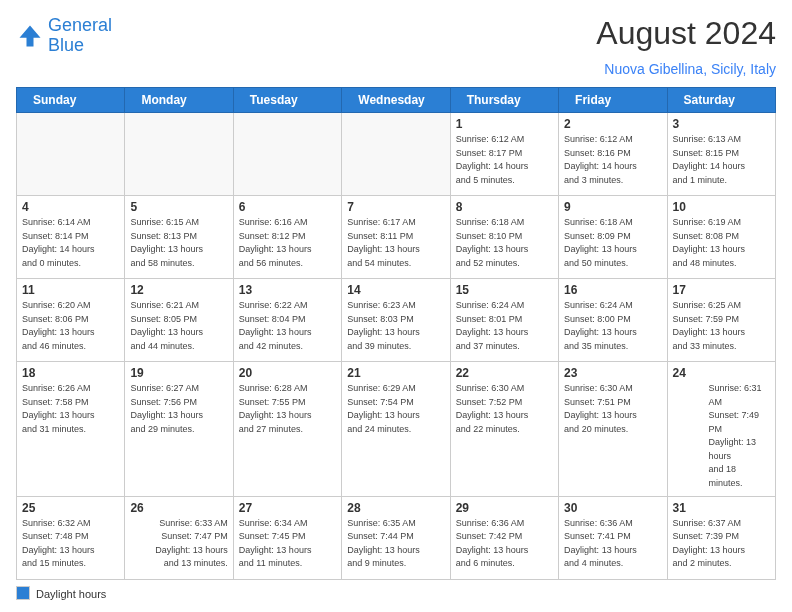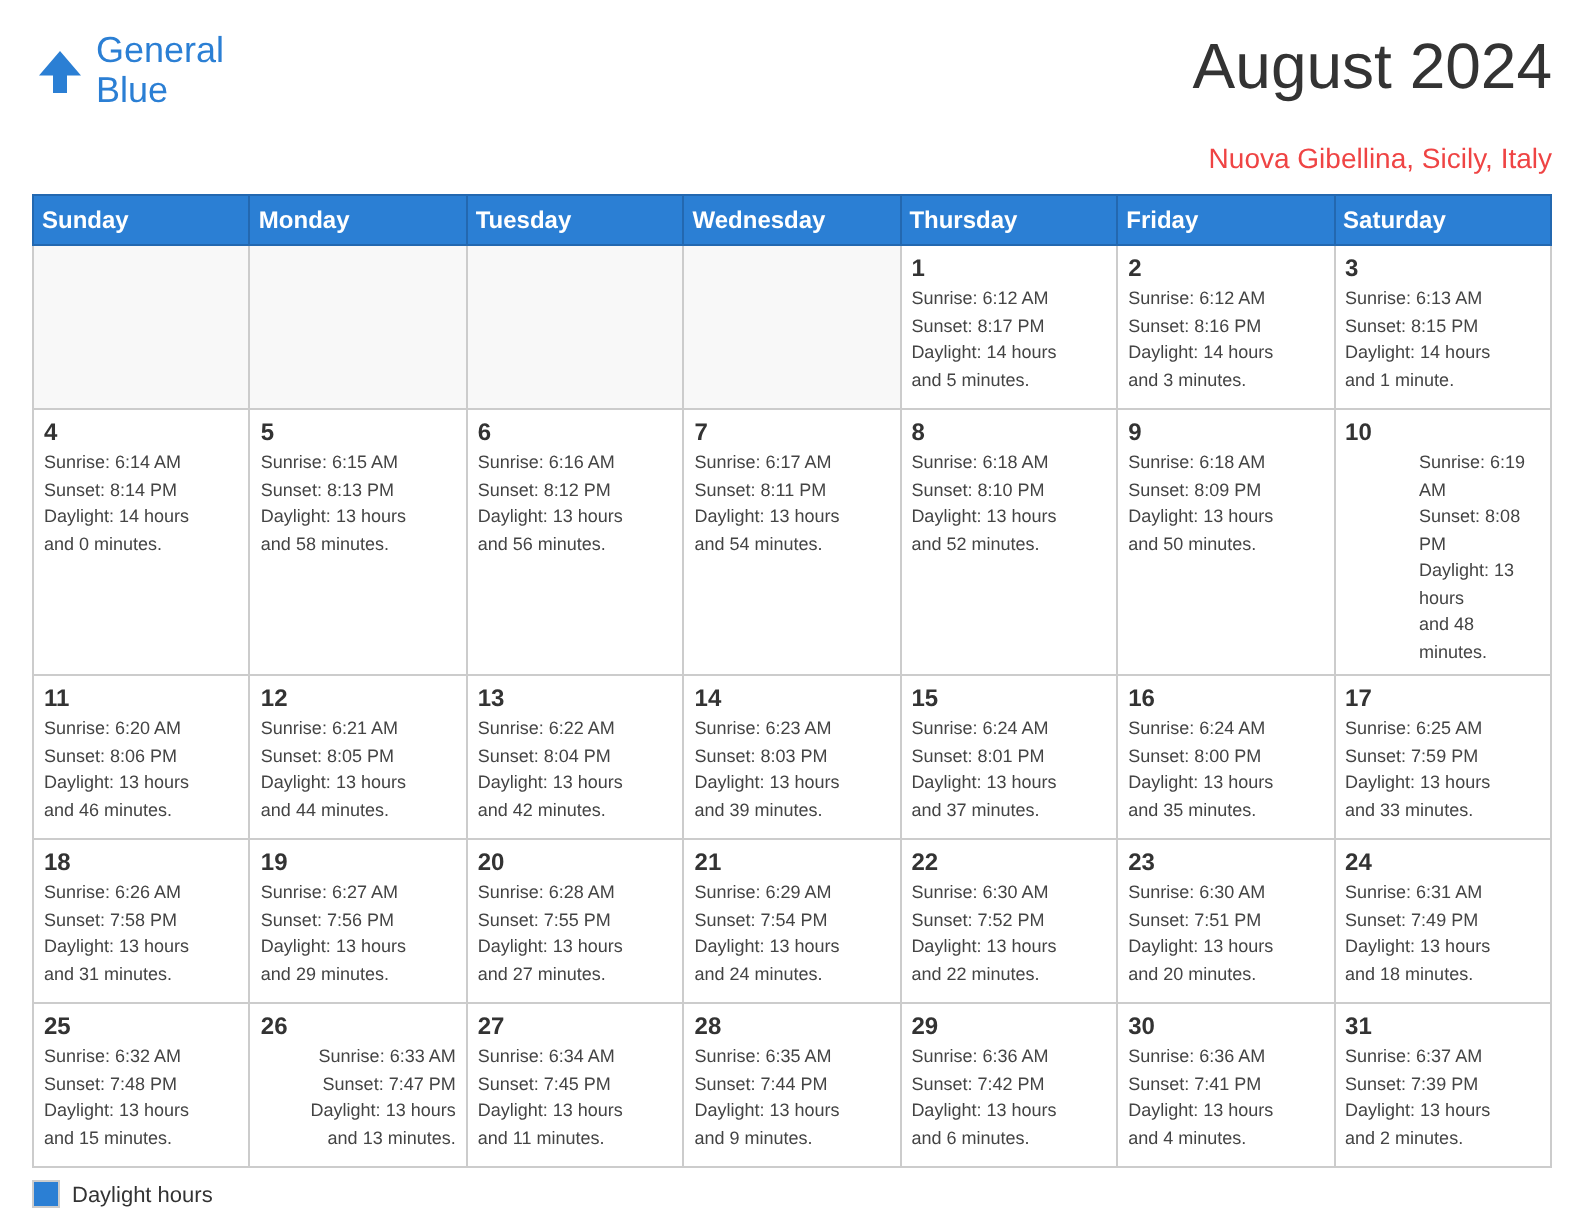--- a/index.html
+++ b/index.html
@@ -46,36 +46,36 @@
       text-align: right;
     }
     .month-title {
       font-size: 32px;
       font-weight: normal;
       color: #333;
       line-height: 1.1;
     }
     .location {
       font-size: 14px;
-      color: #ef4444;
-      margin-top: 20px;
+      color: #3b82f6;
+      margin-top: 10px;
     }
     .calendar {
       flex: 1;
       border: 1px solid #ccc;
       border-collapse: collapse;
       width: 100%;
       table-layout: fixed;
     }
     .calendar th {
       background: #2b7fd4;
       color: #fff;
       font-size: 12px;
       font-weight: bold;
-      padding: 5px 4px;
+      padding: 5px 16px;
       text-align: left;
       border: 1px solid #2368b0;
     }
     .calendar td {
       border: 1px solid #ccc;
       vertical-align: top;
       padding: 4px 5px;
       font-size: 9.5px;
       color: #333;
       background: #fff;
@@ -210,21 +210,21 @@
           </td>
           <td>
             <div class="day-num">9</div>
             <div class="day-info" style="white-space: pre-line;">Sunrise: 6:18 AM
 Sunset: 8:09 PM
 Daylight: 13 hours
 and 50 minutes.</div>
           </td>
           <td>
             <div class="day-num">10</div>
-            <div class="day-info" style="white-space: pre-line; margin-left: 37px;">Sunrise: 6:19 AM
+            <div class="day-info" style="white-space: pre-line;">Sunrise: 6:19 AM
 Sunset: 8:08 PM
 Daylight: 13 hours
 and 48 minutes.</div>
           </td>
         </tr>
         <tr>
           <td>
             <div class="day-num">11</div>
             <div class="day-info" style="white-space: pre-line;">Sunrise: 6:20 AM
 Sunset: 8:06 PM
@@ -312,21 +312,21 @@
           </td>
           <td>
             <div class="day-num">23</div>
             <div class="day-info" style="white-space: pre-line;">Sunrise: 6:30 AM
 Sunset: 7:51 PM
 Daylight: 13 hours
 and 20 minutes.</div>
           </td>
           <td>
             <div class="day-num">24</div>
-            <div class="day-info" style="white-space: pre-line;">Sunrise: 6:31 AM
+            <div class="day-info" style="white-space: pre-line; margin-left: 36px;">Sunrise: 6:31 AM
 Sunset: 7:49 PM
 Daylight: 13 hours
 and 18 minutes.</div>
           </td>
         </tr>
         <tr>
           <td>
             <div class="day-num">25</div>
             <div class="day-info" style="white-space: pre-line;">Sunrise: 6:32 AM
 Sunset: 7:48 PM

